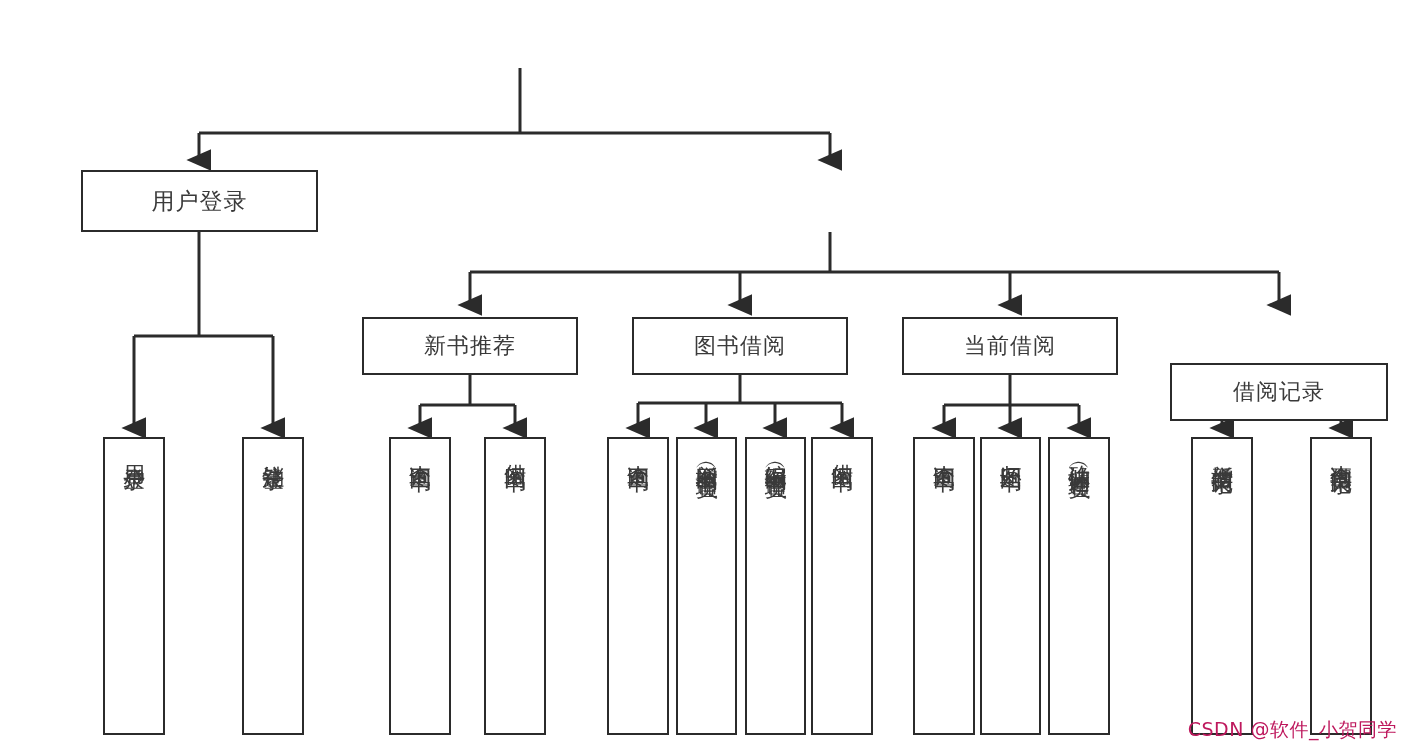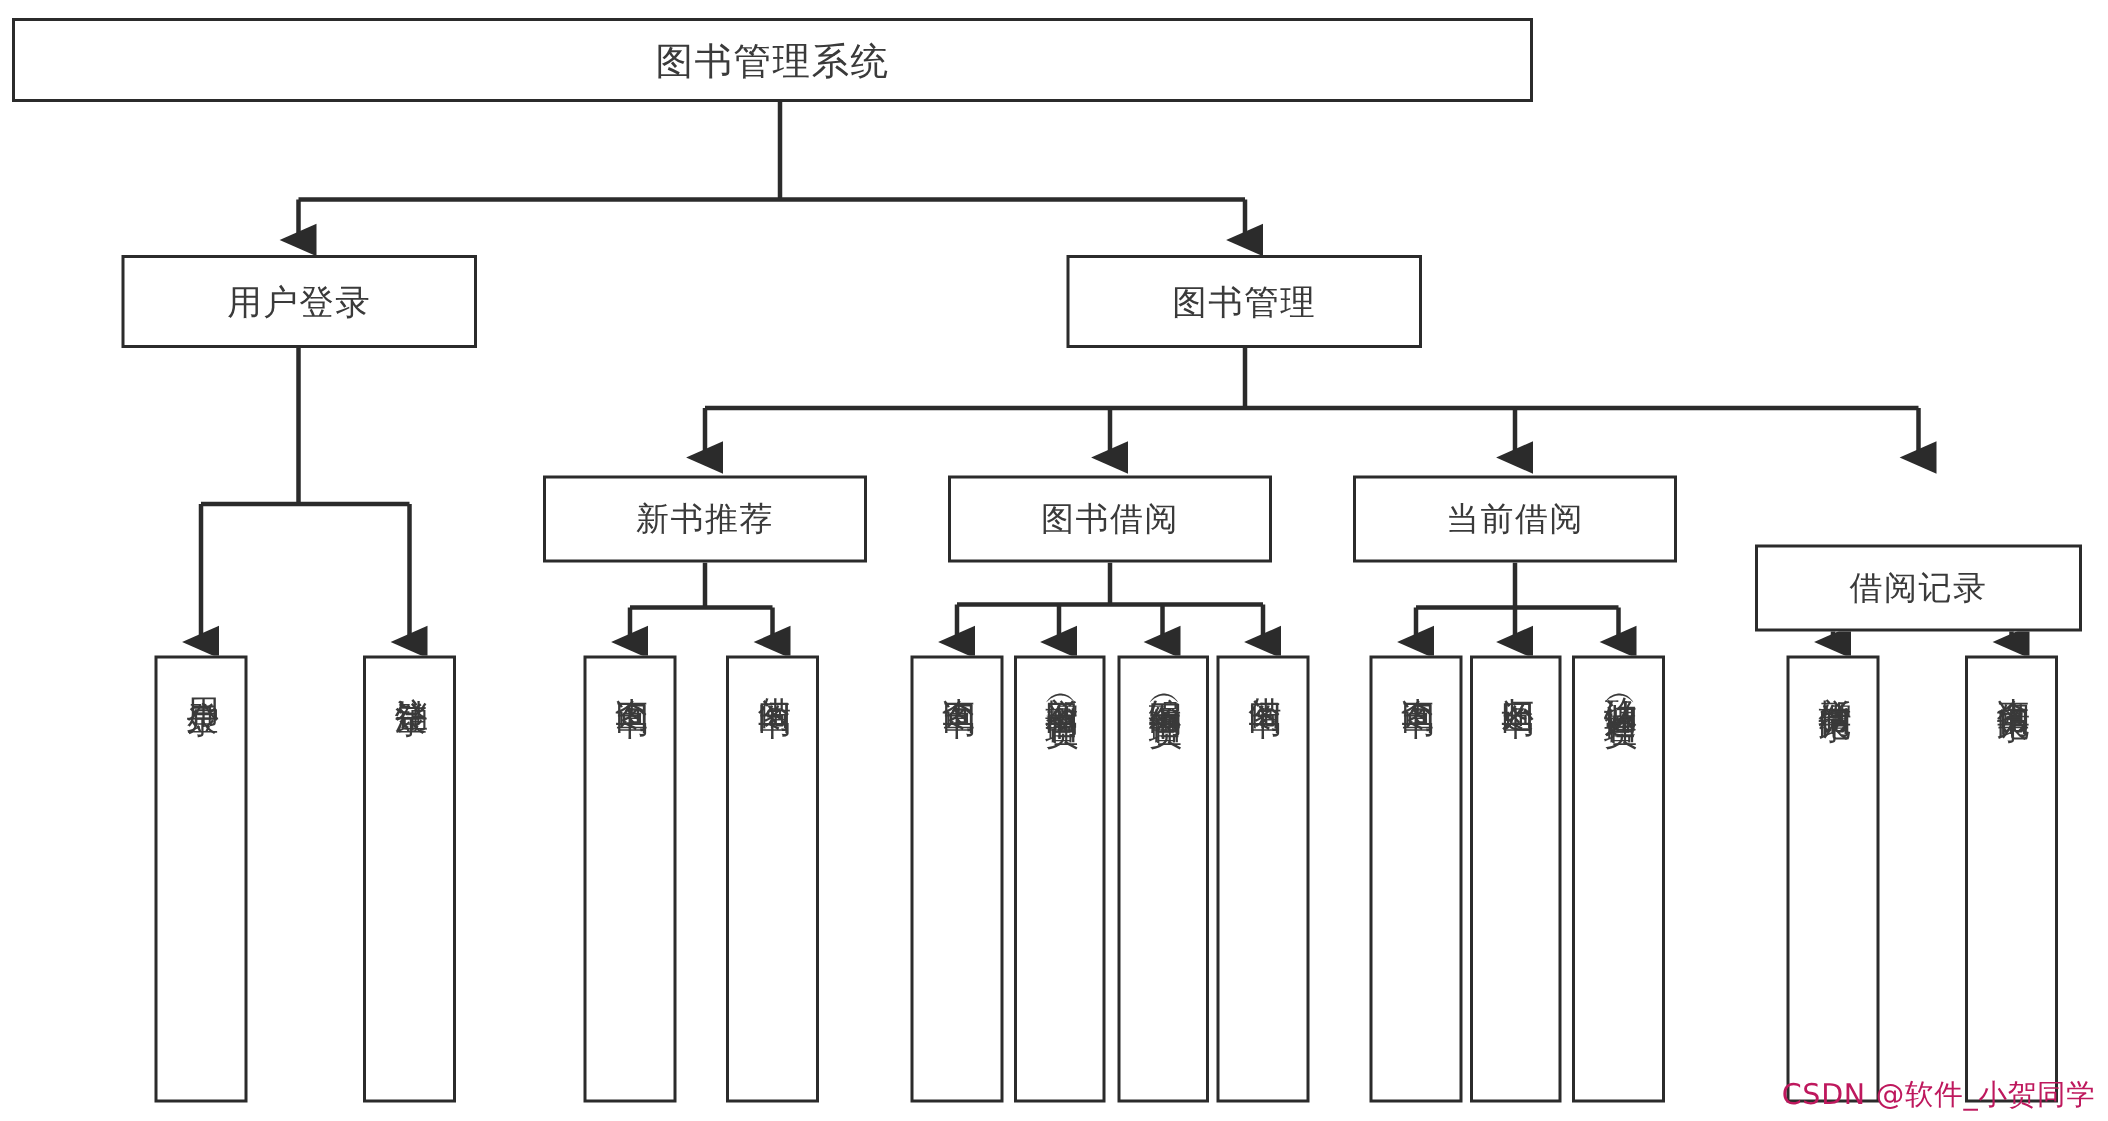--- a/index.html
+++ b/index.html
@@ -122,29 +122,23 @@
       <path d="M1010,405 L1010,428" marker-end="url(#arw)"></path>
       <path d="M1079,405 L1079,428" marker-end="url(#arw)"></path>
 
       <path d="M1279,375 L1279,405"></path>
       <path d="M1222,405 L1341,405"></path>
       <path d="M1222,405 L1222,428" marker-end="url(#arw)"></path>
       <path d="M1341,405 L1341,428" marker-end="url(#arw)"></path>
     </g>
   </svg>
 
-  <div class="node root" style="left:8px; top:12px; width:1014px; height:56px;">
-    <span>图书管理系统</span>
-  </div>
 
   <div class="node l1" style="left:81px; top:170px; width:237px; height:62px;">
     <span>用户登录</span>
-  </div>
-  <div class="node l1" style="left:711px; top:170px; width:237px; height:62px;">
-    <span>图书管理</span>
   </div>
 
   <div class="node l2" style="left:362px; top:317px; width:216px; height:58px;justify-content:center;">
     <span>新书推荐</span>
   </div>
   <div class="node l2" style="left:632px; top:317px; width:216px; height:58px;">
     <span>图书借阅</span>
   </div>
   <div class="node l2" style="left:902px; top:317px; width:216px; height:58px;justify-content:center;">
     <span>当前借阅</span>

